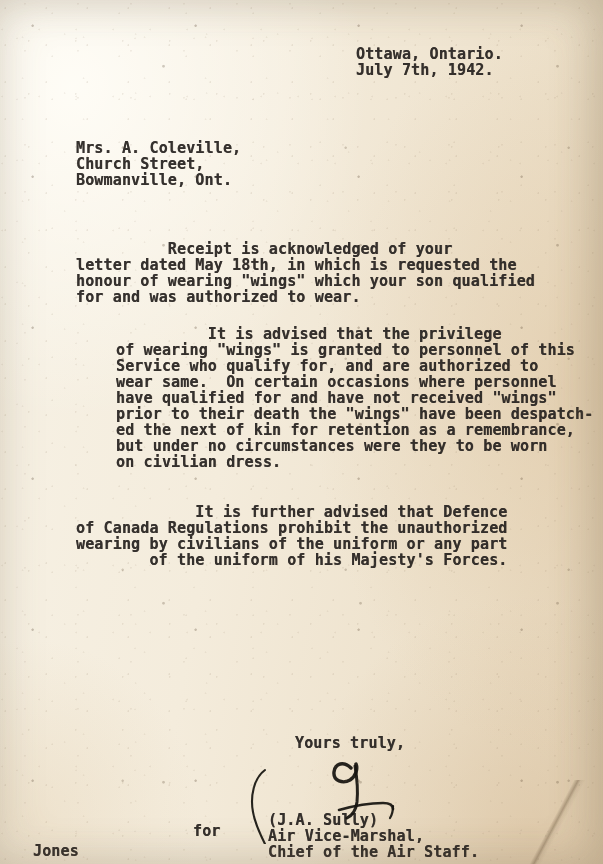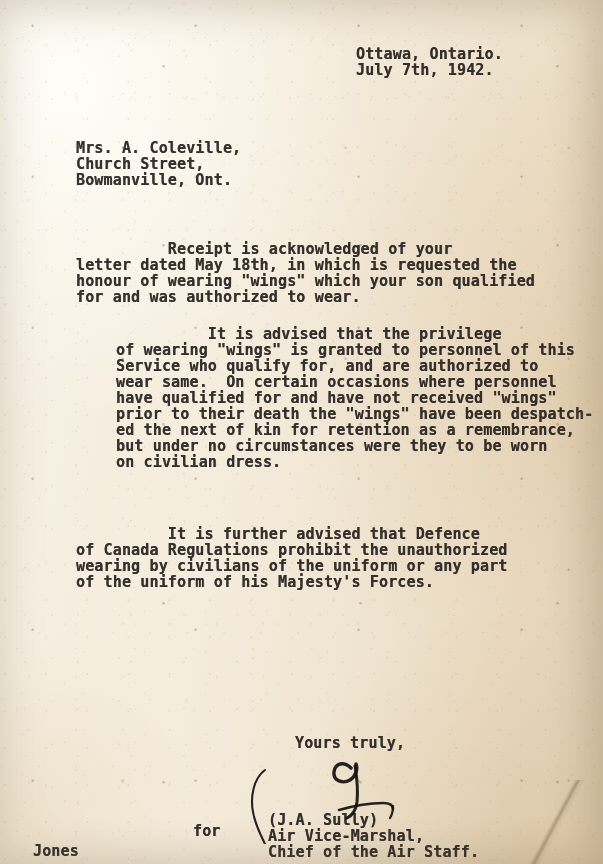--- a/index.html
+++ b/index.html
@@ -84,21 +84,21 @@
       0 0 0.6px rgba(40,34,30,0.55),
       0.4px 0.25px 0.5px rgba(70,58,46,0.34);
     opacity: 0.93;
   }
 
   #dateline   { left: 356px; top: 46px; }
   #address    { left: 76px;  top: 140px; }
   #salutation { left: 76px;  top: 209px; }
   #para1      { left: 76px;  top: 241px; }
   #para2      { left: 76px;  top: 326px; margin-left: 40px; }
-  #para3      { left: 76px;  top: 526px; }
+  #para3      { left: 76px;  top: 504px; text-align: right; }
   #para4      { left: 76px;  top: 605px; }
   #closing    { left: 295px; top: 735px; text-align: right; }
   #sigblock   { left: 268px; top: 790px; margin-top: 22px; }
   #forlabel   { left: 193px; top: 823px; }
   #clerk      { left: 0px;   top: 816px; }
   #clerk2     { left: 33px;  top: 843px; }
 
   #signature {
     position: absolute;
     left: 243px;

